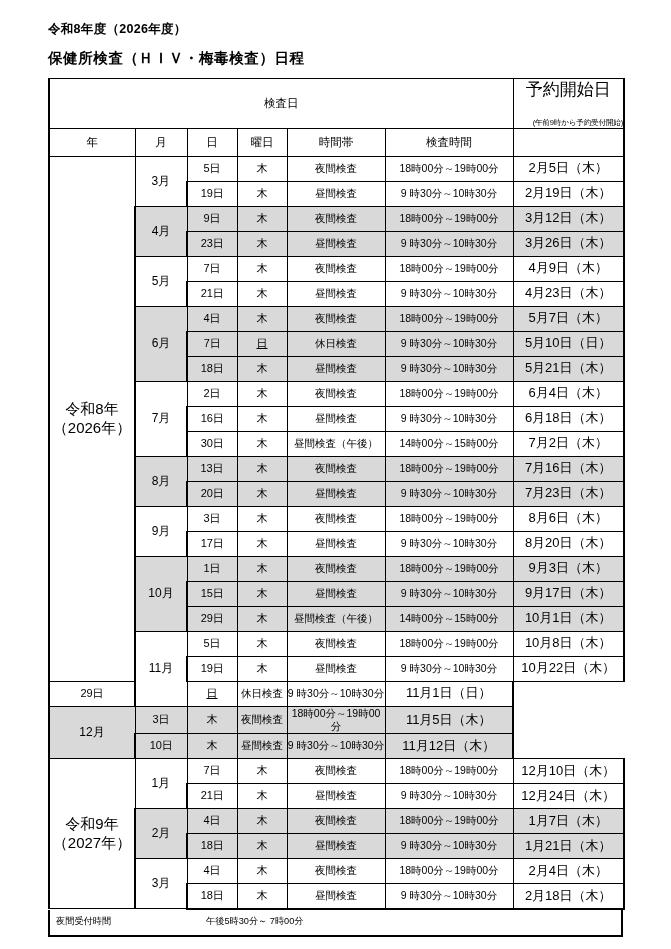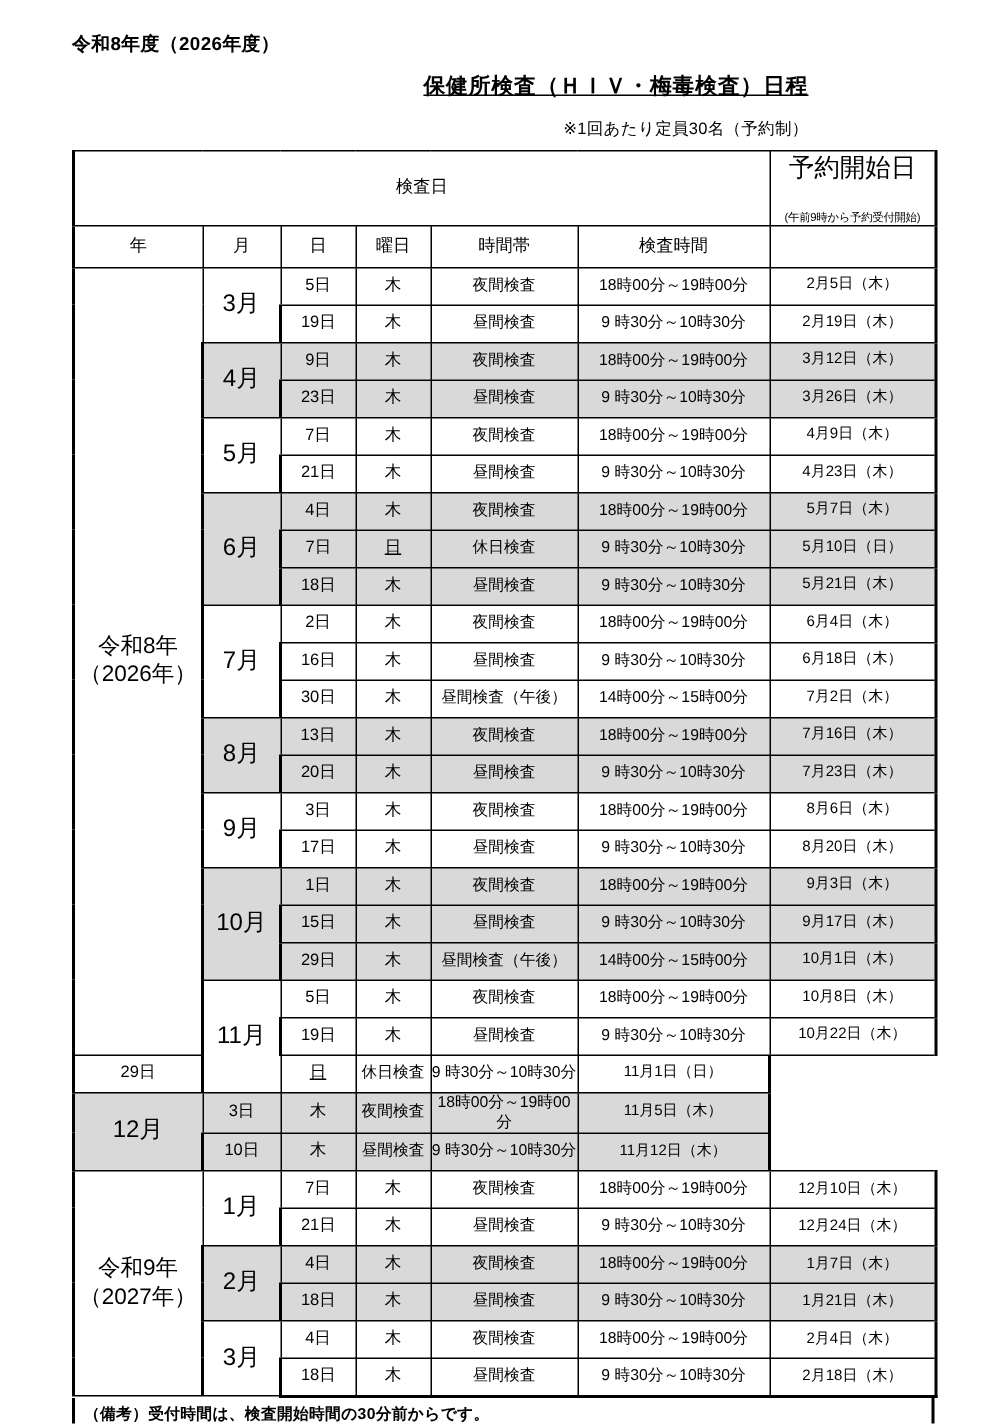--- a/index.html
+++ b/index.html
@@ -23,27 +23,26 @@
     padding: 22px 48px 0 48px;
   }
   .fiscal-year {
     font-size: 12.5px;
     font-weight: bold;
     letter-spacing: 0.3px;
     margin: 0 0 12px 0;
     line-height: 1.2;
   }
   .doc-title {
-    text-align: right;
+    text-align: left;
     font-size: 14.5px;
     font-weight: bold;
     letter-spacing: 0.6px;
     margin: 0 0 10px 0;
     line-height: 1.3;
-    text-decoration: underline;
   }
   .capacity-note {
     text-align: right;
     font-size: 11px;
     margin: 0 0 7px 0;
     letter-spacing: 0.2px;
   }
 
   table.schedule {
     border-collapse: collapse;
@@ -71,42 +70,43 @@
   }
   .hdr-reserve-main {
     font-size: 17px;
     display: block;
   }
   .hdr-reserve-sub {
     font-size: 7.6px;
     display: block;
     margin-top: 18px;
     letter-spacing: -0.2px;
+    text-align: right;
   }
 
   col.c-year   { width: 86px; }
   col.c-month  { width: 52px; }
   col.c-day    { width: 50px; }
   col.c-dow    { width: 50px; }
   col.c-slot   { width: 98px; }
   col.c-time   { width: 128px; }
   col.c-res    { width: 111px; }
 
   tbody td { height: 24px; }
 
   td.year-cell {
     font-size: 15px;
     line-height: 1.35;
   }
-  td.month-cell { font-size: 16px; }
+  td.month-cell { font-size: 12px; }
   td.day-cell   { font-size: 11px; }
   td.dow-cell   { font-size: 11px; }
   td.slot-cell  { font-size: 10.5px; }
   td.time-cell  { font-size: 10.5px; }
-  td.res-cell   { font-size: 10px; }
+  td.res-cell   { font-size: 13px; }
 
   .shaded { background: #d9d9d9; }
 
   .sunday-mark {
     text-decoration: underline;
     text-underline-offset: 1px;
   }
 
   
   .hdr-top th { border-top: 2px solid #000; }
@@ -144,21 +144,20 @@
 </style>
 </head>
 <body>
 
 <div class="page">
 
   <div class="fiscal-year">令和8年度（2026年度）</div>
 
   <h1 class="doc-title">保健所検査（ＨＩＶ・梅毒検査）日程</h1>
 
-  <div class="capacity-note">※1回あたり定員30名（予約制）</div>
 
   <table class="schedule">
     <colgroup>
       <col class="c-year">
         <col class="c-month">
         <col class="c-day">
         <col class="c-dow">
       <col class="c-slot">
         <col class="c-time">
         <col class="c-res">
@@ -410,21 +409,20 @@
           <td class="day-cell">18日</td>
           <td class="dow-cell">木</td>
           <td class="slot-cell">昼間検査</td>
           <td class="time-cell">9 時30分～10時30分</td>
           <td class="res-cell">2月18日（木）</td>
         </tr>
       </tbody>
   </table>
 
   <div class="notes-box">
-    <div class="notes-title">（備考）受付時間は、検査開始時間の30分前からです。</div>
     <div id="notes-list">
         <div class="note-row">
           <div class="note-label">夜間受付時間</div>
           <div class="note-value">午後5時30分～ 7時00分</div>
         </div>
       </div>
   </div>
 
 </div>
 

